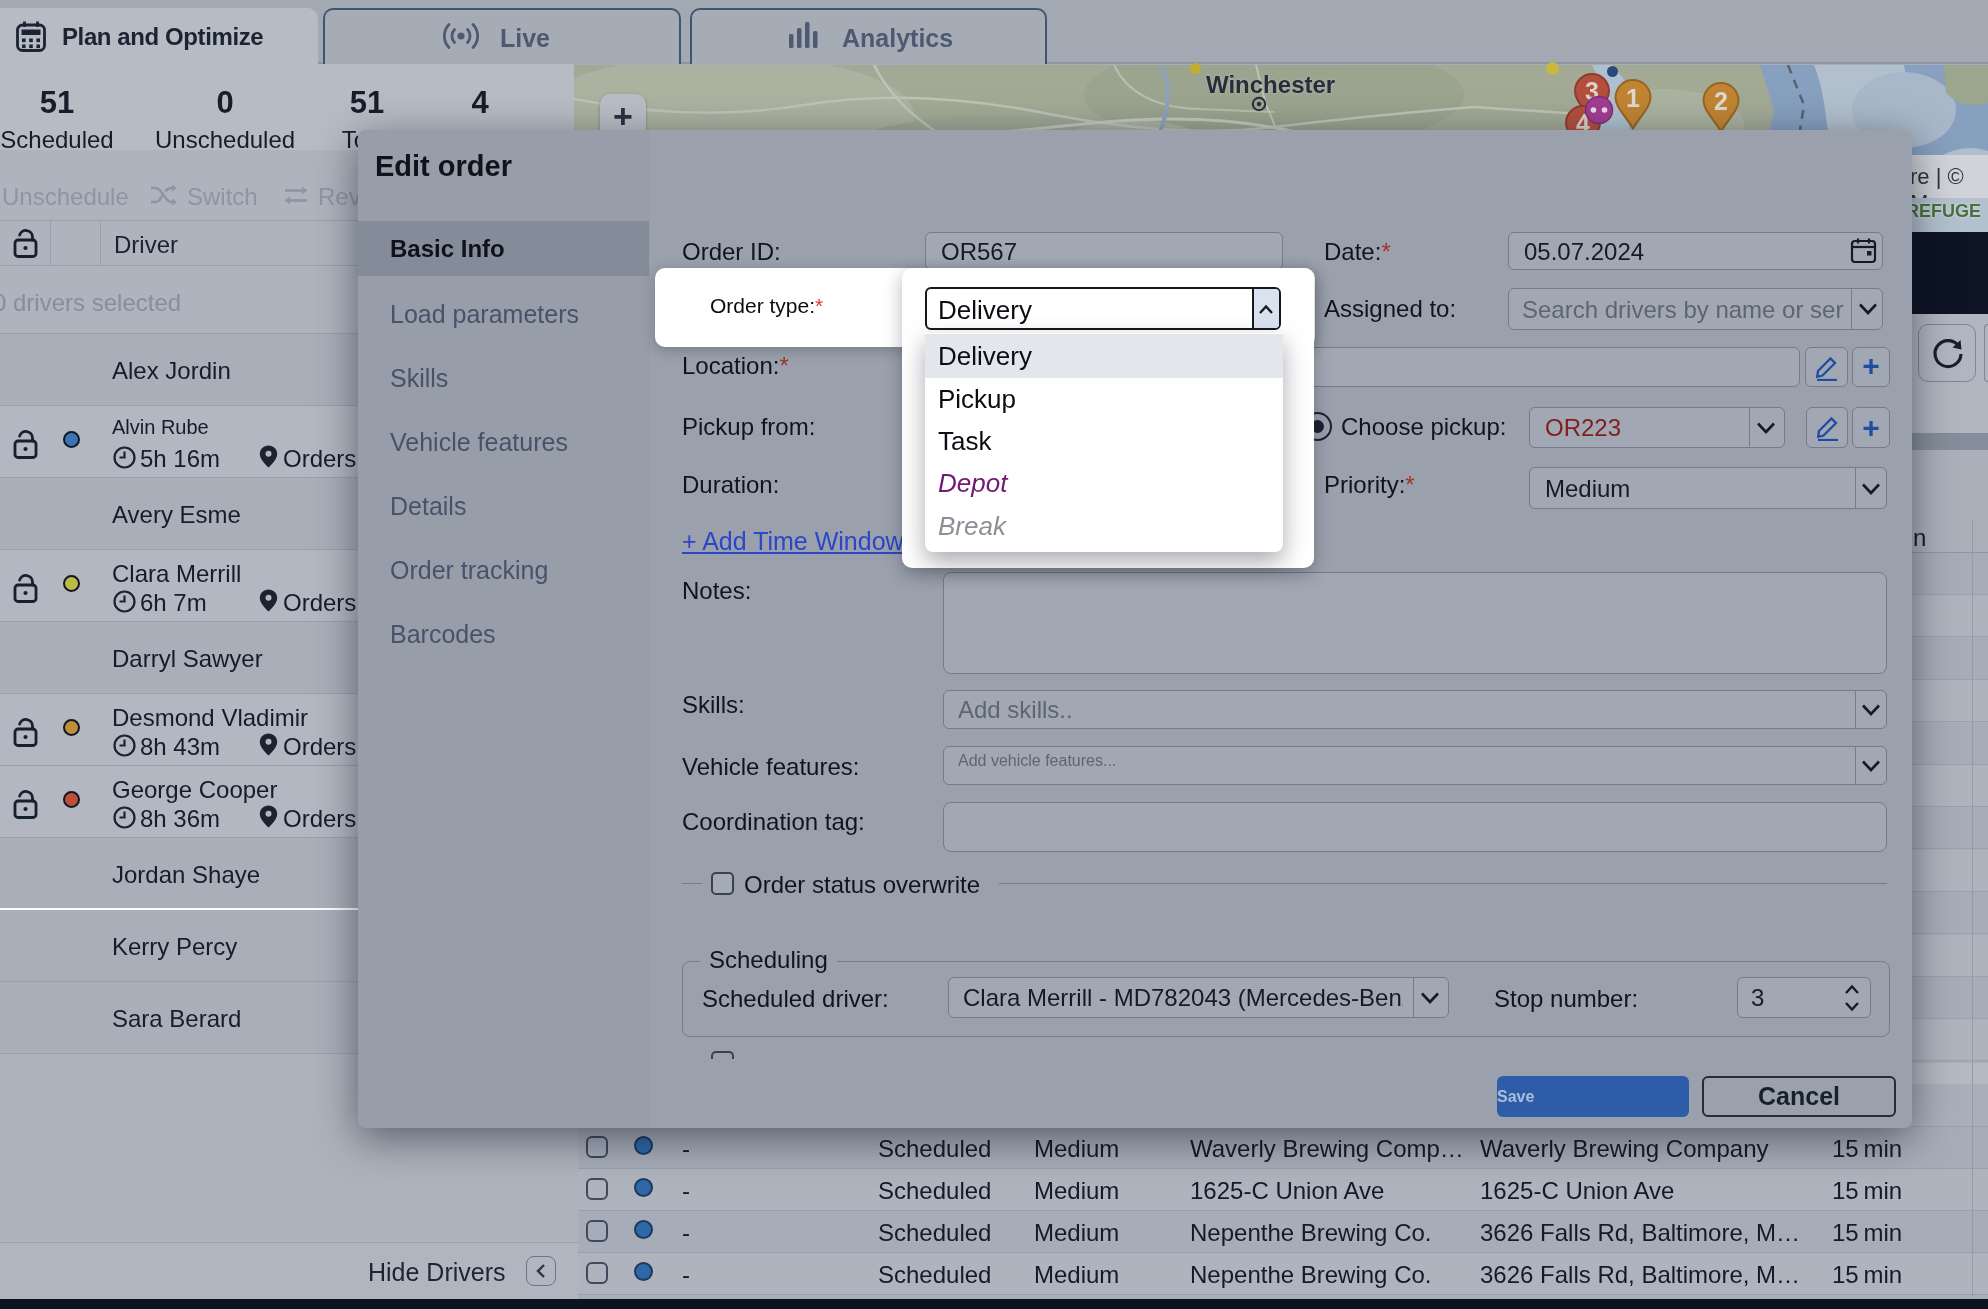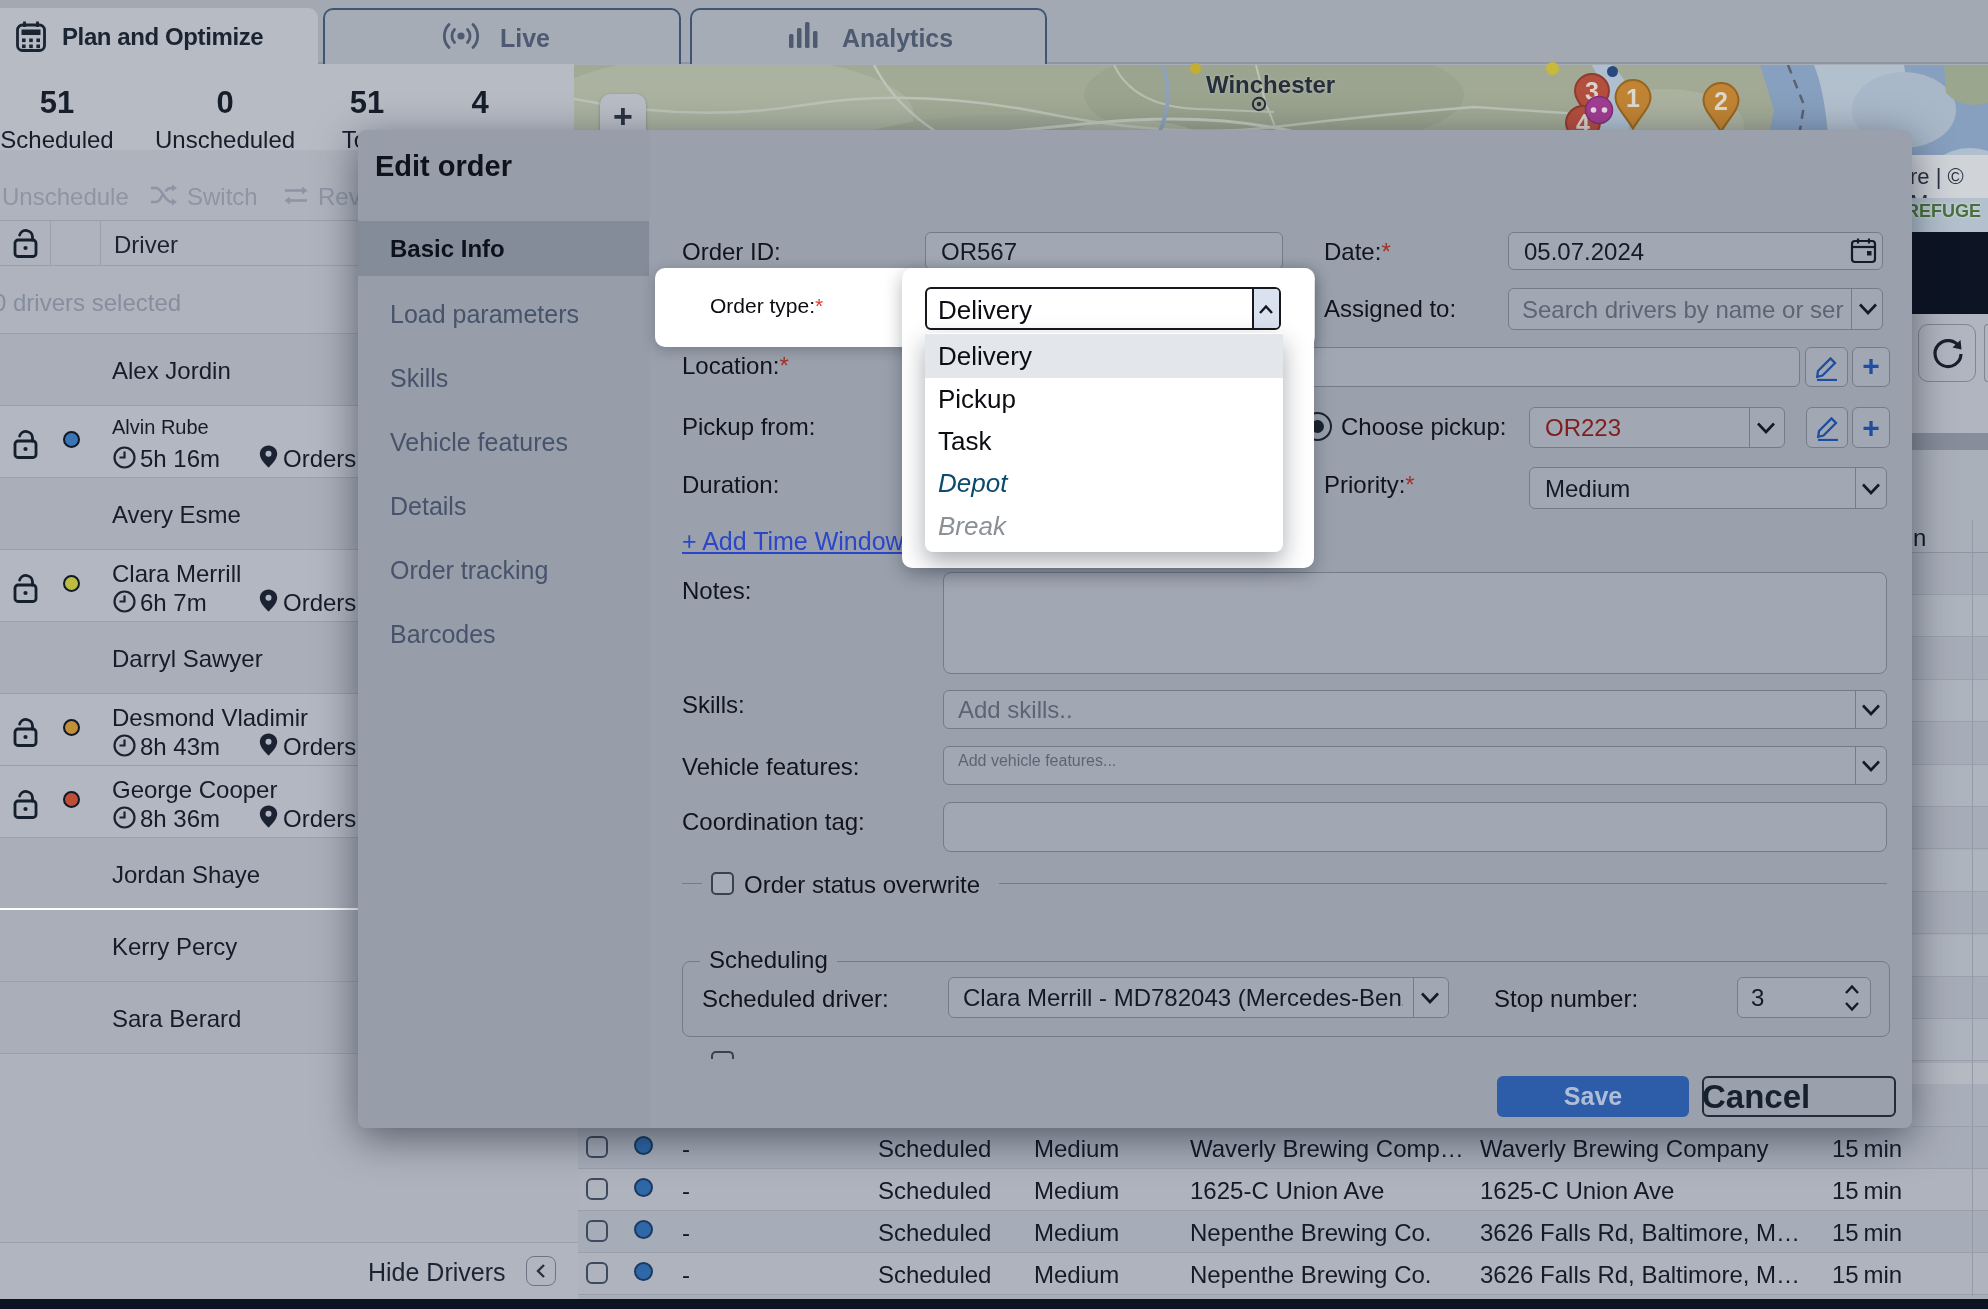--- a/index.html
+++ b/index.html
@@ -438,33 +438,33 @@
 <div class="abs" style="left:1737px;top:977px;width:134px;height:41px;background:#a2a8b3;border:1.5px solid #747c8a;border-radius:6px;"></div>
 <div class="abs" style="left:1751px;top:984px;font-size:24px;color:#141b28;">3</div>
 <svg class="abs" style="left:1843px;top:984px;" width="18" height="28" viewBox="0 0 18 28">
  <path d="M3 9 L9 2.5 L15 9" fill="none" stroke="#141b28" stroke-width="2.4"></path>
  <path d="M3 19 L9 25.5 L15 19" fill="none" stroke="#141b28" stroke-width="2.4"></path>
 </svg>
 
 <div class="abs" style="left:711px;top:1051px;width:23px;height:8px;border:2px solid #39424f;border-bottom:none;border-radius:5px 5px 0 0;"></div>
 
 <div class="abs" style="left:1497px;top:1076px;width:192px;height:41px;background:#2d5ca8;border-radius:6px;"></div>
-<div class="abs" style="left:1497px;top:1076px;width:192px;height:41px;font-size:25px;font-weight:bold;color:#aebdd8;text-align:center;line-height:41px;">Save</div>
+<div class="abs" style="left:1497px;top:1076px;width:192px;height:41px;font-size:16px;font-weight:bold;color:#aebdd8;line-height:41px;">Save</div>
 <div class="abs" style="left:1702px;top:1076px;width:194px;height:41px;border:2px solid #222c3a;border-radius:6px;"></div>
-<div class="abs" style="left:1702px;top:1076px;width:194px;height:41px;font-size:33px;font-weight:bold;color:#16202e;line-height:41px;">Cancel</div>
+<div class="abs" style="left:1702px;top:1076px;width:194px;height:41px;font-size:25px;font-weight:bold;color:#16202e;text-align:center;line-height:41px;">Cancel</div>
 
 <div class="abs" style="left:655px;top:268px;width:660px;height:79px;background:#fff;border-radius:10px;box-shadow:0 3px 14px rgba(10,15,30,.25);"></div>
 <div class="abs" style="left:902px;top:268px;width:412px;height:300px;background:#fff;border-radius:10px;box-shadow:0 6px 18px rgba(10,15,30,.3);"></div>
 <div class="abs" style="left:710px;top:294px;font-size:21px;color:#0b0d12;">Order type:<span style="color:#e03a2c;">*</span></div>
 <div class="abs" style="left:925px;top:287px;width:356px;height:43px;background:#fff;border:2px solid #15181d;border-radius:6px;"></div>
 <div class="abs" style="left:938px;top:295px;font-size:26px;color:#0b0d12;">Delivery</div>
 <div class="abs" style="left:1252px;top:289px;width:27px;height:39px;background:#dbe2ef;border-left:2px solid #15181d;border-radius:0 4px 4px 0;"></div>
 <svg class="abs" style="left:1258px;top:304px;" width="16" height="11" viewBox="0 0 16 11">
     <path d="M2 9 L8 2.5 L14 9" fill="none" stroke="#15181d" stroke-width="2.4"></path>
   </svg>
 
 <div class="abs" style="left:925px;top:333px;width:358px;height:219px;background:#fff;border-radius:0 0 8px 8px;box-shadow:0 10px 24px rgba(10,15,30,.35);"></div>
 <div class="abs" style="left:925px;top:334px;width:358px;height:44px;background:#e3e6ea;"></div>
 <div class="abs" style="left:938px;top:341px;font-size:26px;color:#0b0d12;">Delivery</div>
 <div class="abs" style="left:938px;top:384px;font-size:26px;color:#0b0d12;">Pickup</div>
 <div class="abs" style="left:938px;top:426px;font-size:26px;color:#0b0d12;">Task</div>
-<div class="abs" style="left:938px;top:468px;font-size:26px;font-style:italic;color:#0c4a6e;">Depot</div>
+<div class="abs" style="left:938px;top:468px;font-size:26px;font-style:italic;color:#701a75;">Depot</div>
 <div class="abs" style="left:938px;top:511px;font-size:26px;font-style:italic;color:#8b8f96;">Break</div>
 
 </body></html>

